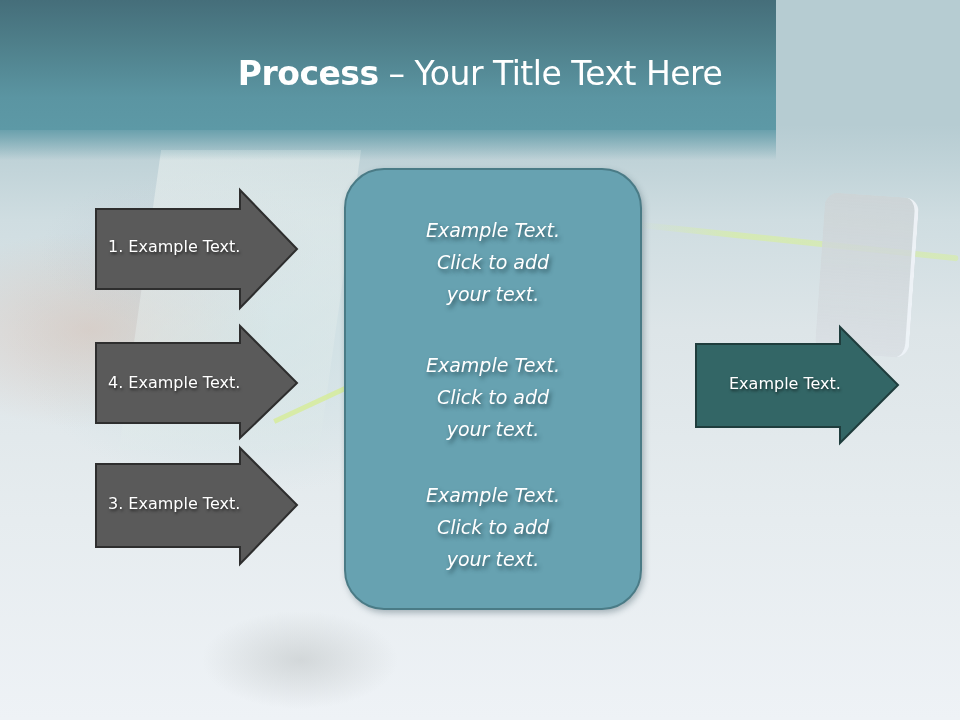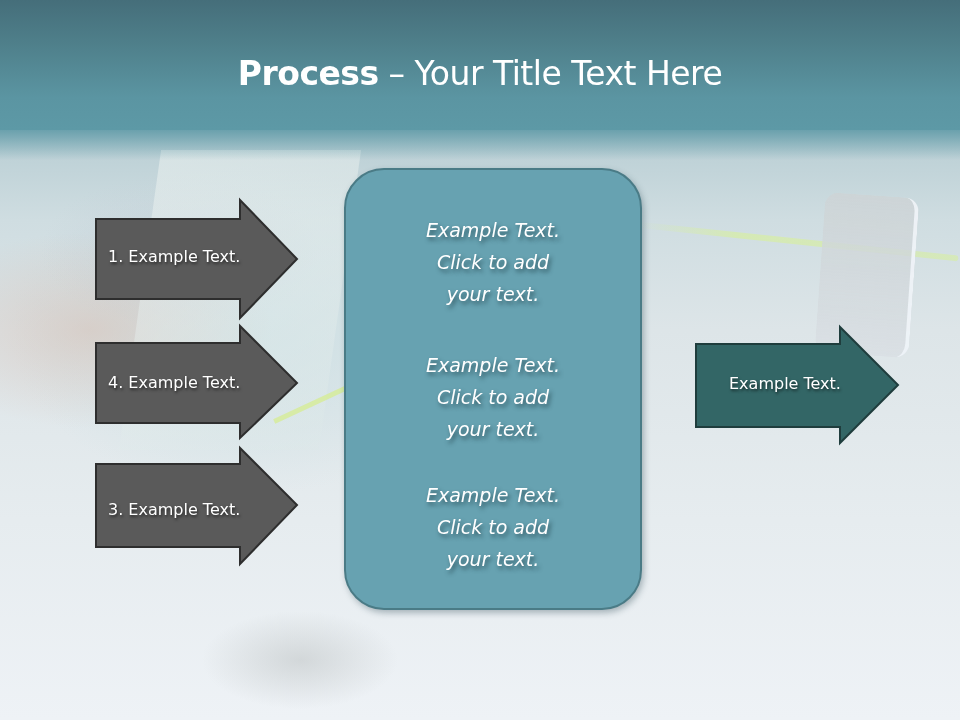--- a/index.html
+++ b/index.html
@@ -62,21 +62,21 @@
       width: 90px;
       height: 5px;
       background: rgba(214,236,150,0.8);
       transform: rotate(-25deg);
     }
 
     .header {
       position: absolute;
       left: 0;
       top: 0;
-      width: 960px;
+      width: 776px;
       height: 130px;
       background: linear-gradient(180deg, #456e7a 0%, #4f808b 35%, #5b95a2 75%, #5d99a6 100%);
     }
     .header::after {
       content: "";
       position: absolute;
       left: 0;
       right: 0;
       bottom: -30px;
       height: 30px;
@@ -152,39 +152,39 @@
   <div class="bg-line"></div>
   <div class="bg-phone"></div>
 </div>
 
 <div class="header">
   <div class="title">
     <span class="bold">Process</span><span> – Your Title Text Here</span>
   </div>
 </div>
 
-<div class="arrow" style="left:96px; top:200px; width:202px; height:118px;text-align:right;">
+<div class="arrow" style="left:96px; top:190px; width:202px; height:118px;text-align:right;">
   <svg width="202" height="118" viewBox="0 0 202 118">
     <polygon points="0,19 144,19 144,0 201,59 144,118 144,99 0,99" fill="#5a5a5a" stroke="#2e2e2e" stroke-width="2"></polygon>
   </svg>
   <div class="arrow-label" style="left:12px; top:47px;">1. Example Text.</div>
 </div>
 
 <div class="arrow" style="left:96px; top:326px; width:202px; height:112px;">
   <svg width="202" height="112" viewBox="0 0 202 112">
     <polygon points="0,17 144,17 144,0 201,57 144,112 144,97 0,97" fill="#5a5a5a" stroke="#2e2e2e" stroke-width="2"></polygon>
   </svg>
   <div class="arrow-label" style="left:12px; top:47px;">4. Example Text.</div>
 </div>
 
 <div class="arrow" style="left:96px; top:448px; width:202px; height:116px;">
   <svg width="202" height="116" viewBox="0 0 202 116">
     <polygon points="0,16 144,16 144,0 201,57 144,116 144,99 0,99" fill="#5a5a5a" stroke="#2e2e2e" stroke-width="2"></polygon>
   </svg>
-  <div class="arrow-label" style="left:12px; top:52px;">3. Example Text.</div>
+  <div class="arrow-label" style="left:12px; top:46px;">3. Example Text.</div>
 </div>
 
 <div class="center-box">
   <div class="center-block" style="top:44px;">
     <span>Example Text.</span>
     <span>Click  to add</span>
     <span>your text.</span>
   </div>
   <div class="center-block" style="top:179px;">
     <span>Example Text.</span>

